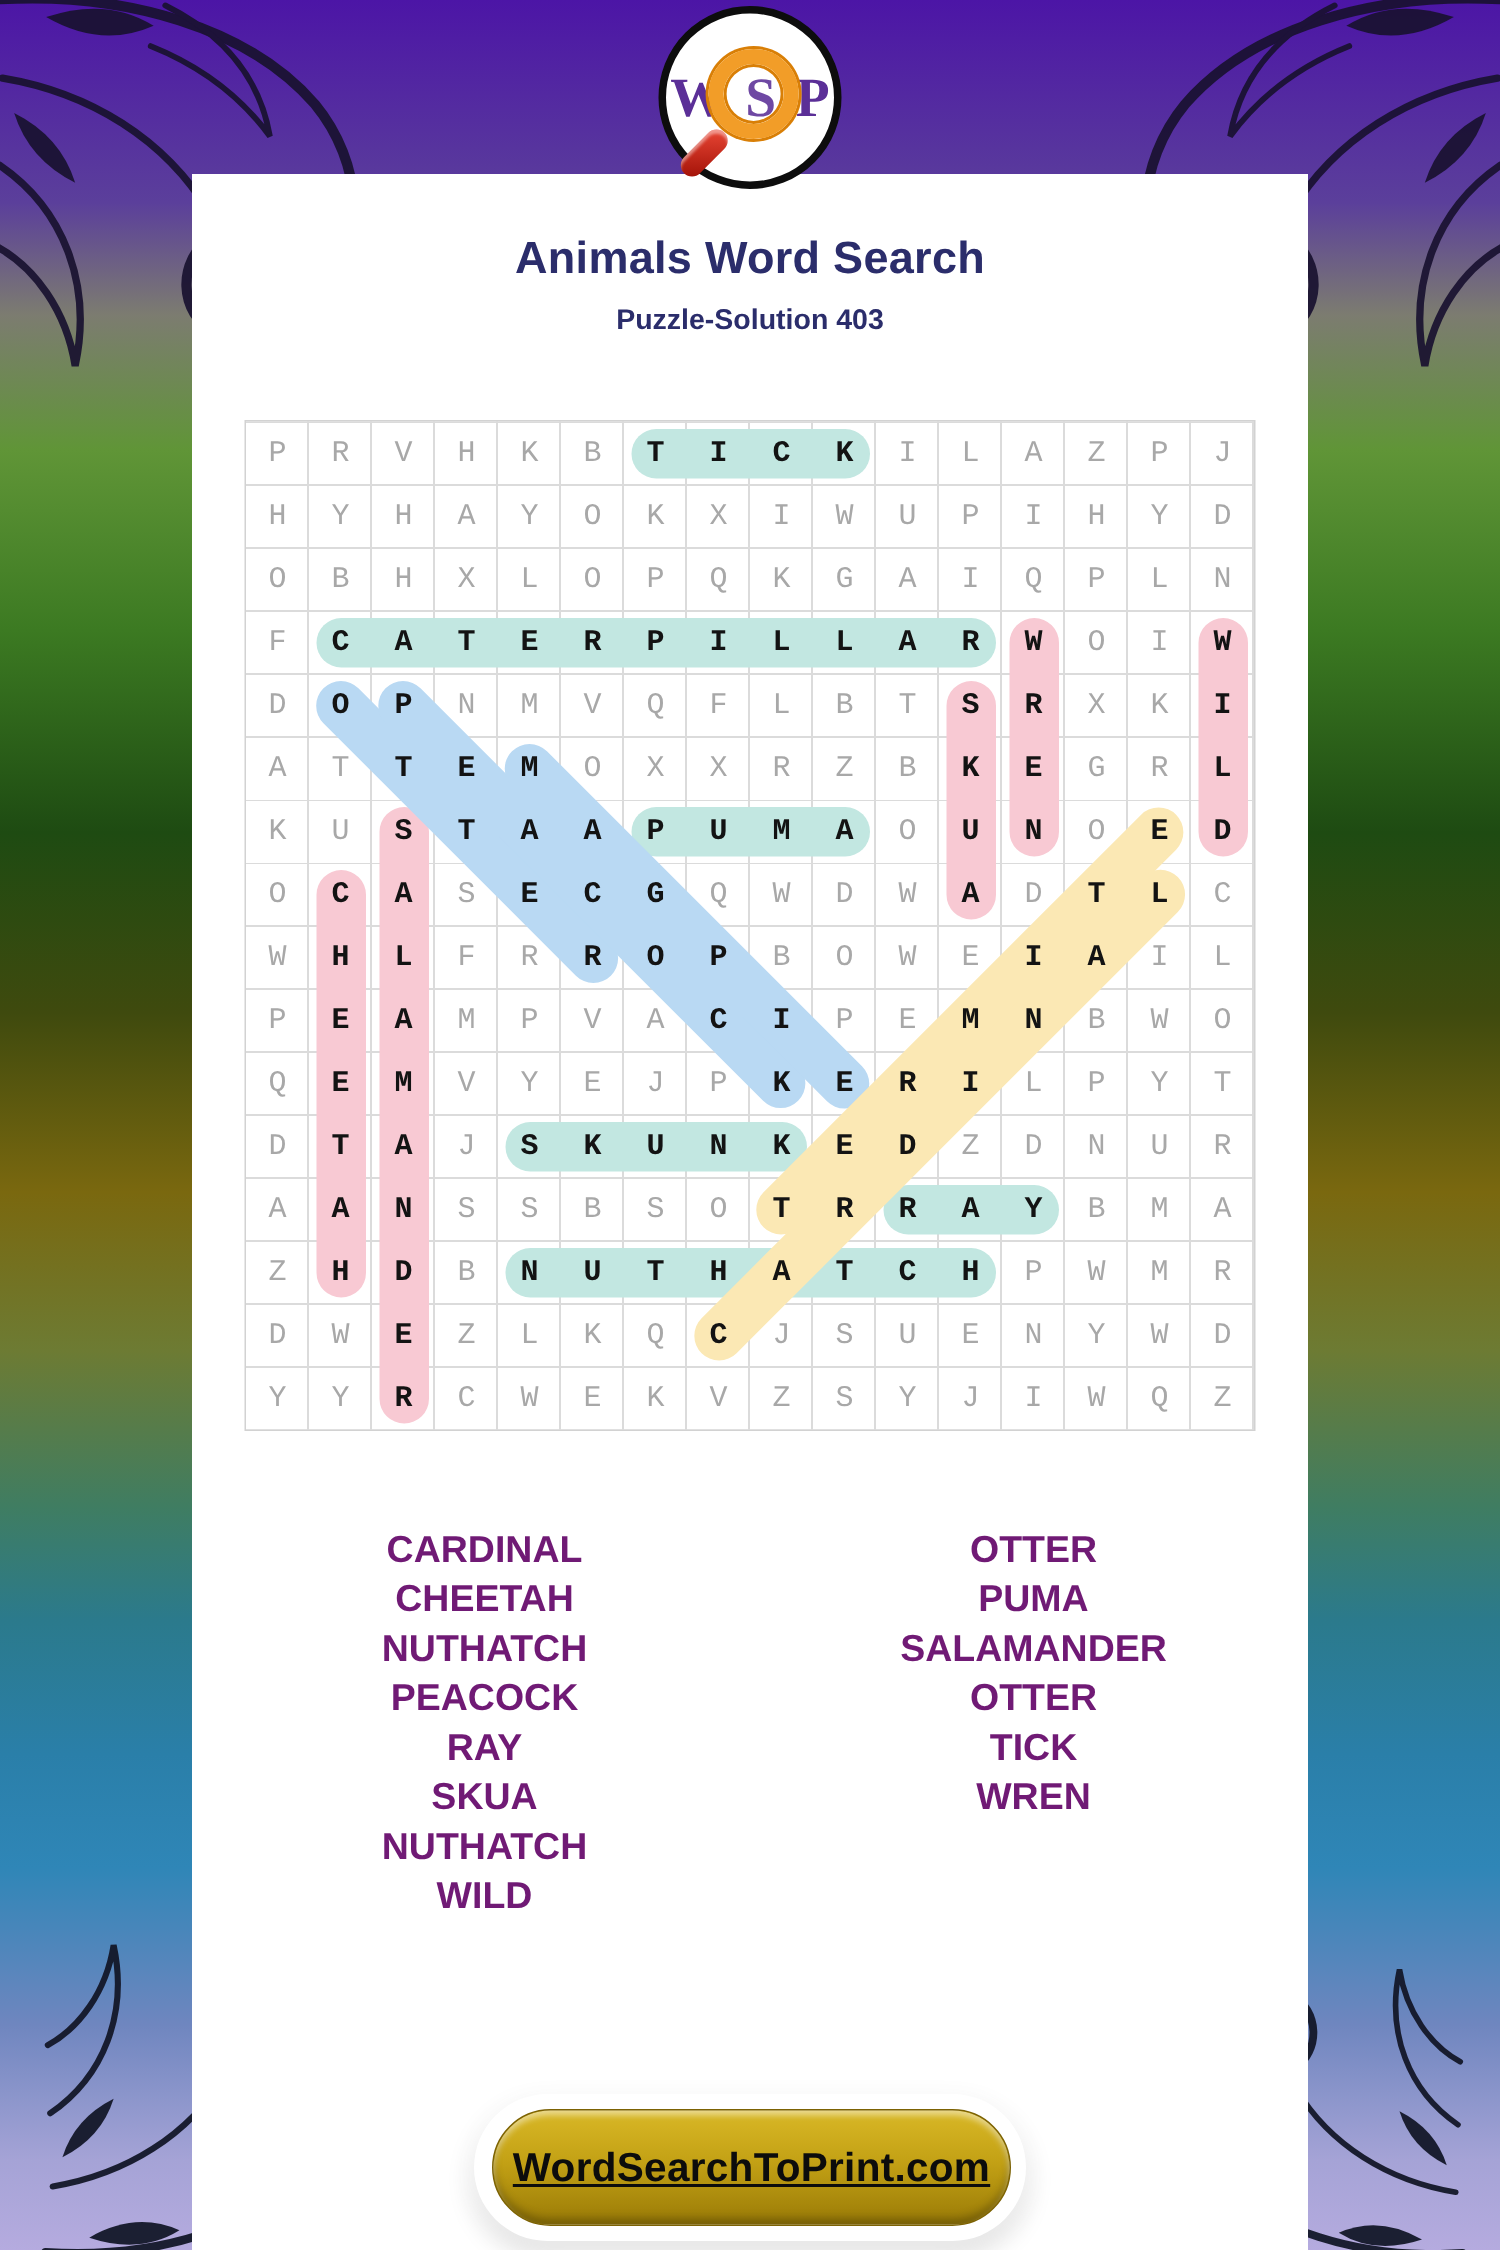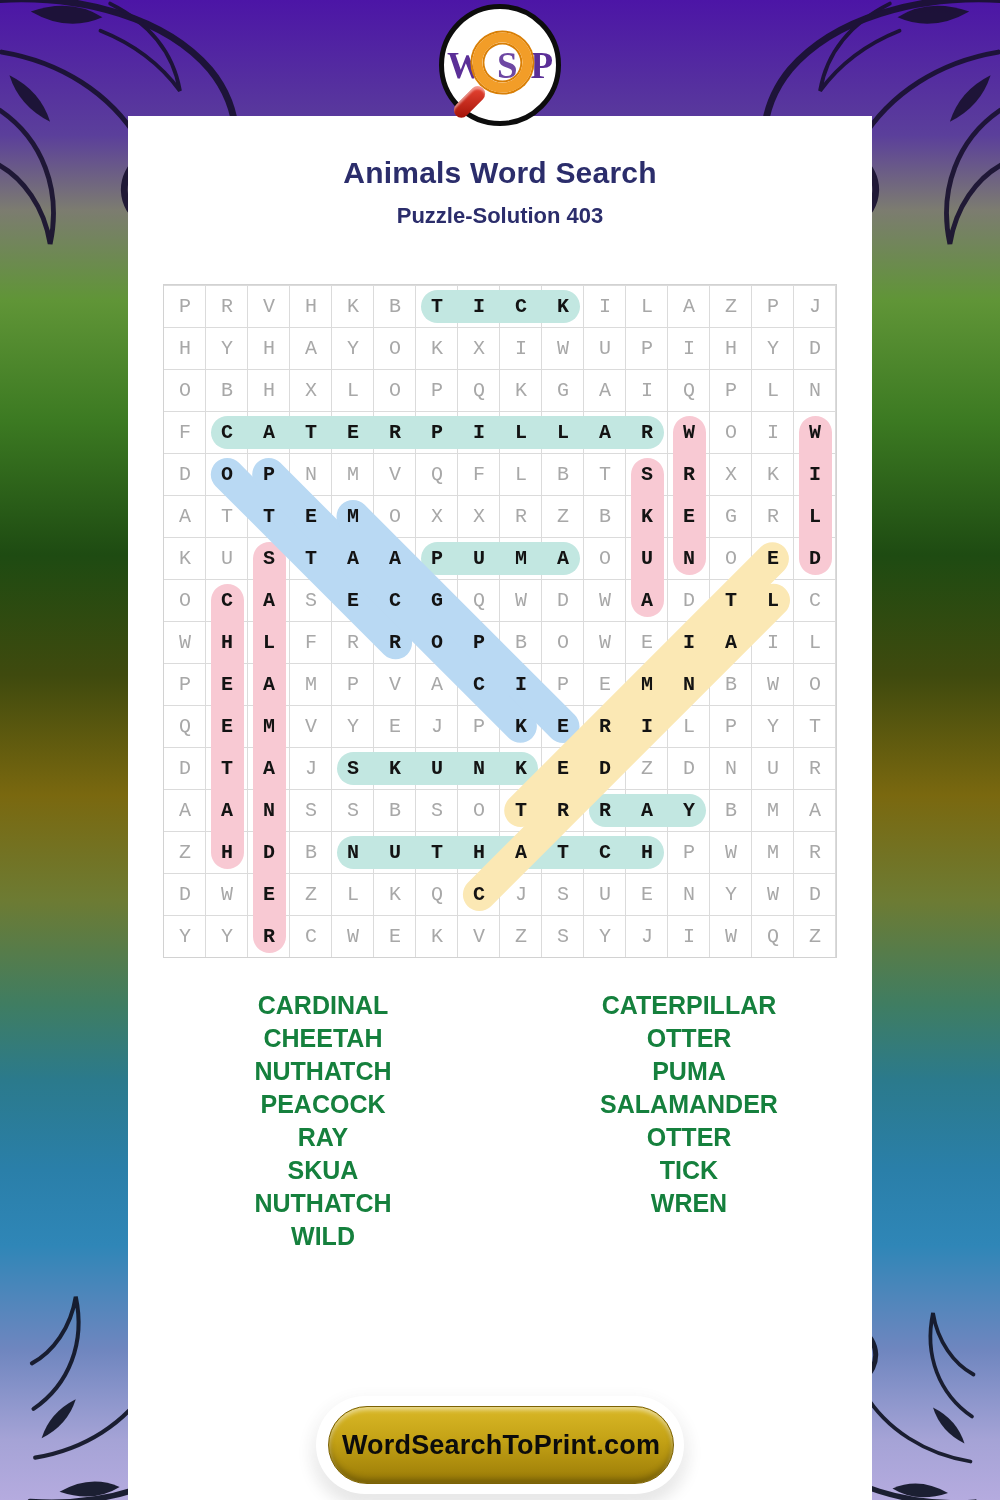--- a/index.html
+++ b/index.html
@@ -47,58 +47,58 @@
   .card{
     position:absolute;left:128px;top:116px;width:744px;height:1471px;
     background:#ffffff;z-index:3;
   }
   .title{
     margin:40px 0 0 0;text-align:center;color:#2b2d6b;
     font-size:30px;font-weight:bold;letter-spacing:0.2px;
   }
   .subtitle{
     margin:13px 0 0 0;text-align:center;color:#2b2d6b;
-    font-size:22px;font-weight:bold;
+    font-size:19px;font-weight:bold;
   }
   .grid{
     position:relative;margin:55px auto 0 auto;
     width:672px;height:672px;
     border:1px solid #d2d2d2;background:#ffffff;
     background-image:
       repeating-linear-gradient(90deg, transparent 0 41px, #dbdbdb 41px 42px),
       repeating-linear-gradient(0deg, transparent 0 41px, #dbdbdb 41px 42px);
     display:grid;grid-template-columns:repeat(16,42px);grid-auto-rows:42px;
   }
   .cell{
     position:relative;z-index:2;display:flex;align-items:center;justify-content:center;
     font-family:"Liberation Mono","DejaVu Sans Mono",monospace;
     font-size:20px;color:#a8a8a8;
   }
   .cell.bold{color:#131313;font-weight:bold;}
   .capsule{position:absolute;z-index:1;}
 
   .word-list{
-    display:flex;margin-top:31px;color:#15803d;padding-left:12px;
+    display:flex;margin-top:63px;color:#701a75;padding-left:12px;
   }
   .word-col{flex:1;text-align:center;}
   .word{font-size:25px;font-weight:bold;line-height:33px;}
 
   .footer-pill{
     position:absolute;left:50%;top:1396px;transform:translateX(-50%);
     width:368px;height:98px;border-radius:52px;background:#ffffff;z-index:6;
     box-shadow:0 0 22px rgba(255,255,255,.85), 0 8px 18px rgba(0,0,0,.18);
   }
   .footer-gold{
     position:absolute;left:12px;top:10px;width:344px;height:76px;border-radius:40px;
     background:linear-gradient(180deg,#d9b826 0%,#c3a115 45%,#9a7b07 100%);
     border:1px solid #7c6203;
     box-shadow:inset 0 3px 4px rgba(255,255,255,.5), inset 0 -4px 6px rgba(0,0,0,.25);
     display:flex;align-items:center;justify-content:center;
   }
-  .footer-gold span{font-size:27px;font-weight:bold;color:#0c0c0c;letter-spacing:0.2px;}
+  .footer-gold span{font-size:27px;font-weight:bold;color:#0c0c0c;letter-spacing:0.2px;text-decoration:underline;}
 </style>
 </head>
 <body>
 
 <div class="flourish fl-tl">
   <svg viewBox="0 0 320 320" fill="none" stroke="#191230" stroke-linecap="round" opacity="0.92">
     <path d="M4,8 C95,2 180,28 225,80 C258,120 262,178 232,218 C208,250 160,254 142,224 C128,200 142,168 172,166 C193,165 203,184 193,200" stroke-width="7"></path>
     <path d="M10,62 C70,72 122,104 152,154 C167,180 172,208 162,238" stroke-width="5"></path>
     <path d="M8,122 C52,152 72,204 60,260 C54,222 32,192 6,178" stroke-width="5"></path>
     <path d="M122,12 C162,32 187,62 194,102 C172,72 142,52 112,40" stroke-width="4"></path>
@@ -433,21 +433,20 @@
         <div class="word">CARDINAL</div>
         <div class="word">CHEETAH</div>
         <div class="word">NUTHATCH</div>
         <div class="word">PEACOCK</div>
         <div class="word">RAY</div>
         <div class="word">SKUA</div>
         <div class="word">NUTHATCH</div>
         <div class="word">WILD</div>
       </div>
     <div class="word-col">
-        <div class="word">CATERPILLAR</div>
         <div class="word">OTTER</div>
         <div class="word">PUMA</div>
         <div class="word">SALAMANDER</div>
         <div class="word">OTTER</div>
         <div class="word">TICK</div>
         <div class="word">WREN</div>
       </div>
   </div>
 </div>
 

